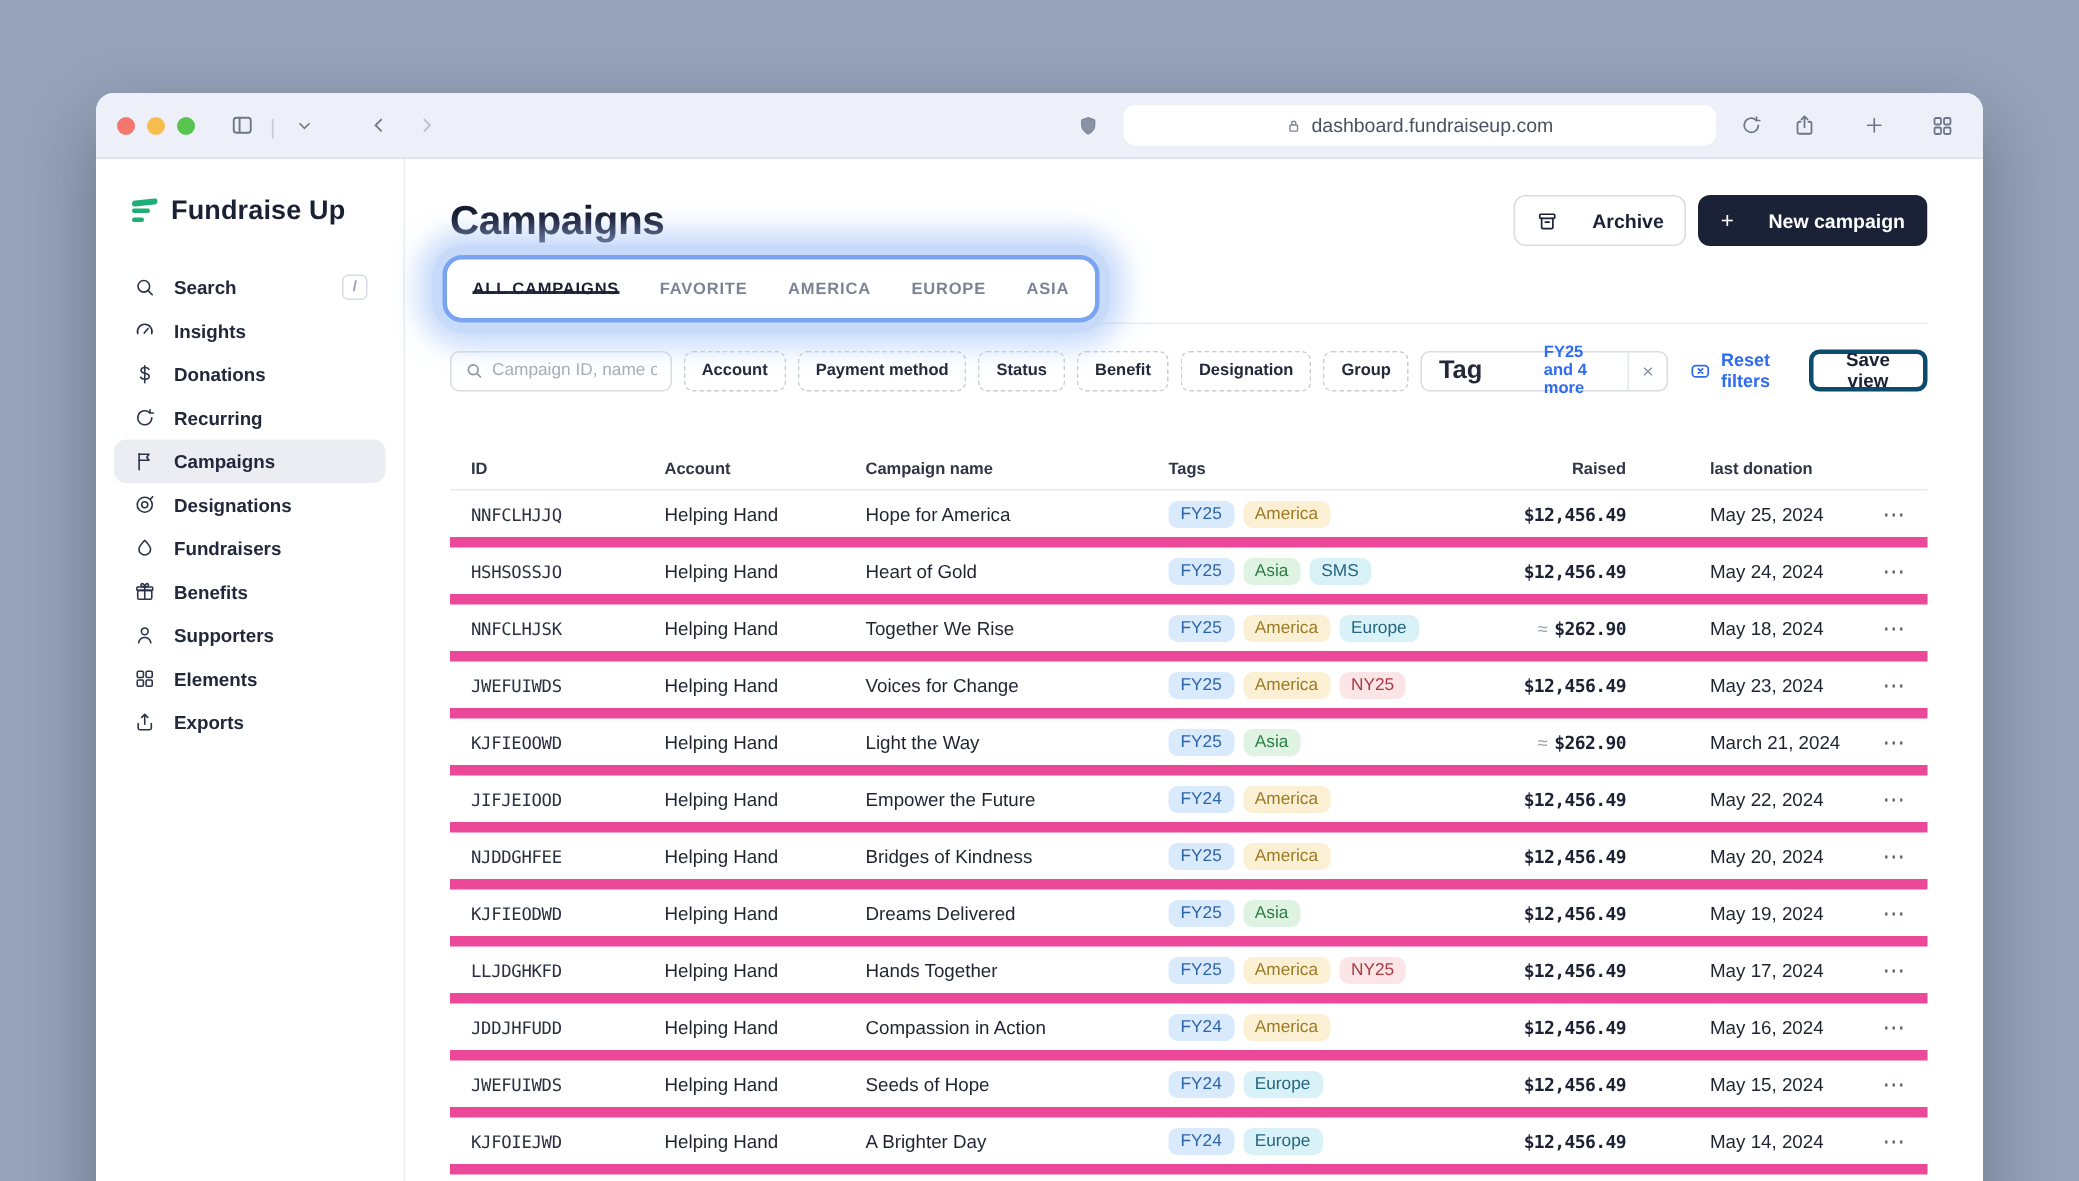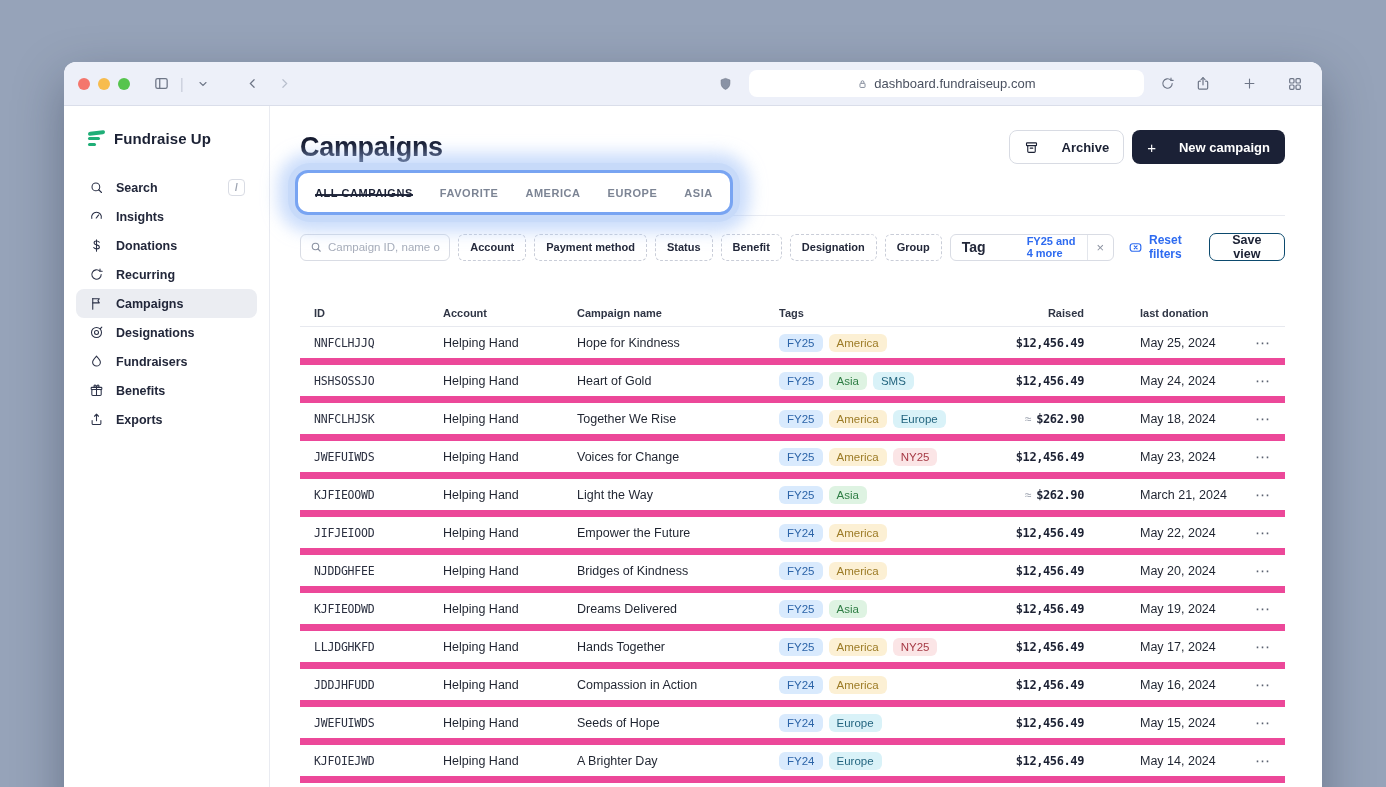--- a/index.html
+++ b/index.html
@@ -25,21 +25,21 @@
 
   
   .app { display:flex; height:715px; background:#fff; }
   .sidebar { width:206px; border-right:1px solid #e9ebf1; padding:24px 12px 0 12px; flex-shrink:0; }
   .logo { display:flex; align-items:center; gap:9px; padding-left:12px; margin-bottom:26px; }
   .logo-mark { display:flex; flex-direction:column; gap:2.5px; }
   .logo-mark i { display:block; height:3.5px; border-radius:2px; background:#1fae77; }
   .logo-mark i:nth-child(1){ width:17px; transform:skewY(-6deg); }
   .logo-mark i:nth-child(2){ width:12px; }
   .logo-mark i:nth-child(3){ width:8px; }
-  .logo-text { font-size:15px; font-weight:700; color:#1b2134; letter-spacing:.1px; }
+  .logo-text { font-size:18px; font-weight:700; color:#1b2134; letter-spacing:.1px; }
 
   .nav-item { display:flex; align-items:center; gap:11px; height:29px; padding:0 12px; border-radius:8px;
     color:#22273a; font-size:12.5px; font-weight:600; cursor:pointer; }
   .nav-item.active { background:#ebedf2; }
   .nav-ic { width:17px; display:flex; justify-content:center; color:#2c3248; }
   .nav-ic svg { display:block; }
   .kbd { margin-left:auto; width:17px; height:17px; border:1px solid #d9dce4; border-radius:4px;
     color:#9aa1af; font-size:10px; display:flex; align-items:center; justify-content:center; background:#fff; }
 
   .main { flex:1; padding:0 37px 0 30px; position:relative; }
@@ -68,27 +68,27 @@
   .filters { display:flex; align-items:center; gap:8px; margin-top:6px; }
   .search-box { width:181px; height:27px; border:1px solid #d9dce4; border-radius:6px; background:#fff;
     display:flex; align-items:center; gap:6px; padding:0 9px; color:#a7adba; }
   .search-box input { border:none; outline:none; width:100%; font-size:11.5px; color:#3a4052;
     font-family:"Liberation Sans", sans-serif; background:transparent; }
   .search-box input::placeholder { color:#a7adba; }
   .fpill { height:27px; padding:0 11px; border:1px dashed #c9cdd8; border-radius:6px; background:#fff;
     font-size:11px; font-weight:700; color:#23283a; display:flex; align-items:center; cursor:pointer; white-space:nowrap; }
   .tagpill { height:27px; border:1px solid #d9dce4; border-radius:6px; background:#fff;
     display:flex; align-items:center; cursor:pointer; }
-  .tagpill .t-label { font-size:14px; font-weight:700; color:#23283a; padding:0 6px 0 11px; }
+  .tagpill .t-label { font-size:17px; font-weight:700; color:#23283a; padding:0 6px 0 11px; }
   .tagpill .t-value { font-size:11px; font-weight:700; color:#2e6bf0; padding-right:10px;margin-left:35px; }
   .tagpill .t-sep { width:1px; height:100%; background:#e3e6ec; }
   .tagpill .t-x { padding:0 9px; color:#8b92a1; font-size:13px; }
   .reset { display:flex; align-items:center; gap:6px; color:#2e6bf0; font-size:12px; font-weight:600;
     margin-left:6px; cursor:pointer; }
-  .saveview { margin-left:auto; height:28px; padding:0 13px; border:1px solid #0c4a6e; border-radius:7px;
+  .saveview { margin-left:auto; height:28px; padding:0 13px; border:3px solid #0c4a6e; border-radius:7px;
     background:#fff; font-size:12.5px; font-weight:600; color:#1b2134; display:flex; align-items:center; cursor:pointer; }
 
   
   .table { margin-top:38px; }
   .trow { display:grid; grid-template-columns:129px 134px 202px 211px 94px 1fr 36px;
     align-items:center; padding:0 14px; border-bottom:7px solid #ec4899; height:38px; }
   .thead { height:28px; border-bottom:1px solid #e7e9ef; }
   .thead span { font-size:11px; font-weight:600; color:#2f3545; }
   .c-raised { text-align:right; }
   .c-date { padding-left:56px; }
@@ -258,20 +258,40 @@
           <div class="nav-item">
     <span class="nav-ic">
               <svg width="15" height="15" viewBox="0 0 24 24" fill="none" stroke="currentColor" stroke-width="1.7" stroke-linecap="round" stroke-linejoin="round">
                 <rect x="4.5" y="10.5" width="15" height="9.5" rx="1.5"></rect>
                 <rect x="3.5" y="7" width="17" height="3.5" rx="1"></rect>
                 <path d="M12 7v13"></path>
                 <path d="M12 7C8.5 7 7.3 5.5 8.2 4.1c.9-1.4 3.8-.6 3.8 2.9zm0 0c3.5 0 4.7-1.5 3.8-2.9-.9-1.4-3.8-.6-3.8 2.9z"></path>
               </svg>
             </span>
     <span>Benefits</span>
+  </div>
+          <div class="nav-item">
+    <span class="nav-ic">
+              <svg width="15" height="15" viewBox="0 0 24 24" fill="none" stroke="currentColor" stroke-width="1.7" stroke-linecap="round" stroke-linejoin="round">
+                <circle cx="12" cy="7.8" r="3.6"></circle>
+                <path d="M5.5 20c.8-3.6 3.4-5.6 6.5-5.6s5.7 2 6.5 5.6"></path>
+              </svg>
+            </span>
+    <span>Supporters</span>
+  </div>
+          <div class="nav-item">
+    <span class="nav-ic">
+              <svg width="15" height="15" viewBox="0 0 24 24" fill="none" stroke="currentColor" stroke-width="1.7" stroke-linecap="round" stroke-linejoin="round">
+                <rect x="4" y="4" width="6.6" height="6.6" rx="1.5"></rect>
+                <rect x="13.4" y="4" width="6.6" height="6.6" rx="1.5"></rect>
+                <rect x="4" y="13.4" width="6.6" height="6.6" rx="1.5"></rect>
+                <rect x="13.4" y="13.4" width="6.6" height="6.6" rx="1.5"></rect>
+              </svg>
+            </span>
+    <span>Elements</span>
   </div>
           <div class="nav-item">
     <span class="nav-ic">
               <svg width="15" height="15" viewBox="0 0 24 24" fill="none" stroke="currentColor" stroke-width="1.7" stroke-linecap="round" stroke-linejoin="round">
                 <path d="M12 14V3.8"></path>
                 <path d="M8.8 6.8 12 3.6l3.2 3.2"></path>
                 <path d="M5 13.5v4.7A1.8 1.8 0 0 0 6.8 20h10.4a1.8 1.8 0 0 0 1.8-1.8v-4.7"></path>
               </svg>
             </span>
     <span>Exports</span>
@@ -366,21 +386,21 @@
           <span>Campaign name</span>
           <span>Tags</span>
           <span class="c-raised">Raised</span>
           <span class="c-date">last donation</span>
           <span></span>
         </div>
         <div id="rows">
             <div class="trow">
     <span class="cell-id">NNFCLHJJQ</span>
     <span class="cell-txt">Helping Hand</span>
-    <span class="cell-txt">Hope for Kindness</span>
+    <span class="cell-txt">Hope for America</span>
     <span class="cell-tags">
                 <span class="pill" style="background: rgb(217, 234, 253); color: rgb(44, 100, 168);">FY25</span>
                 <span class="pill" style="background: rgb(252, 240, 212); color: rgb(156, 123, 38);">America</span>
               </span>
     <span class="cell-raised c-raised">$12,456.49</span>
     <span class="cell-txt c-date">May 25, 2024</span>
     <span class="c-menu">⋯</span>
   </div>
             <div class="trow">
     <span class="cell-id">HSHSOSSJO</span>

